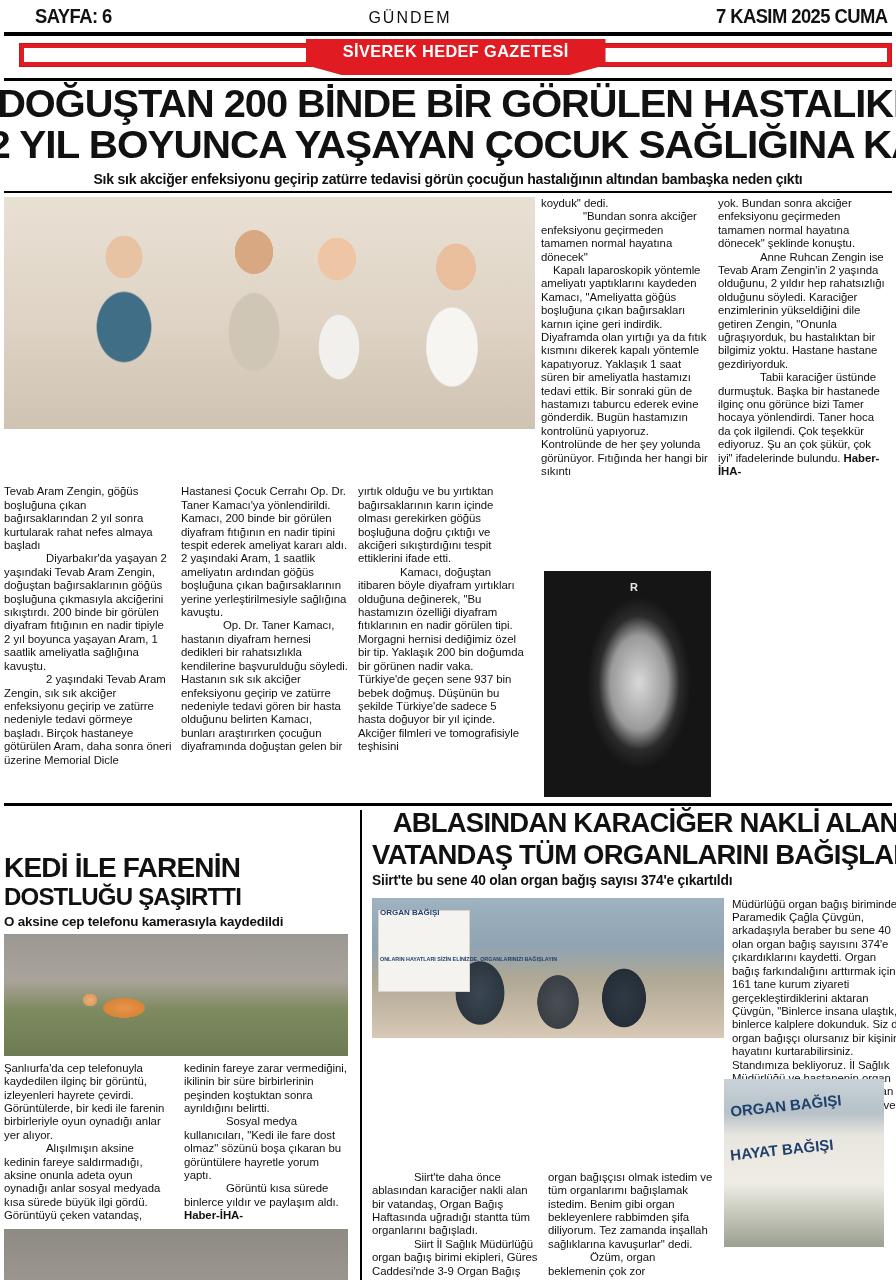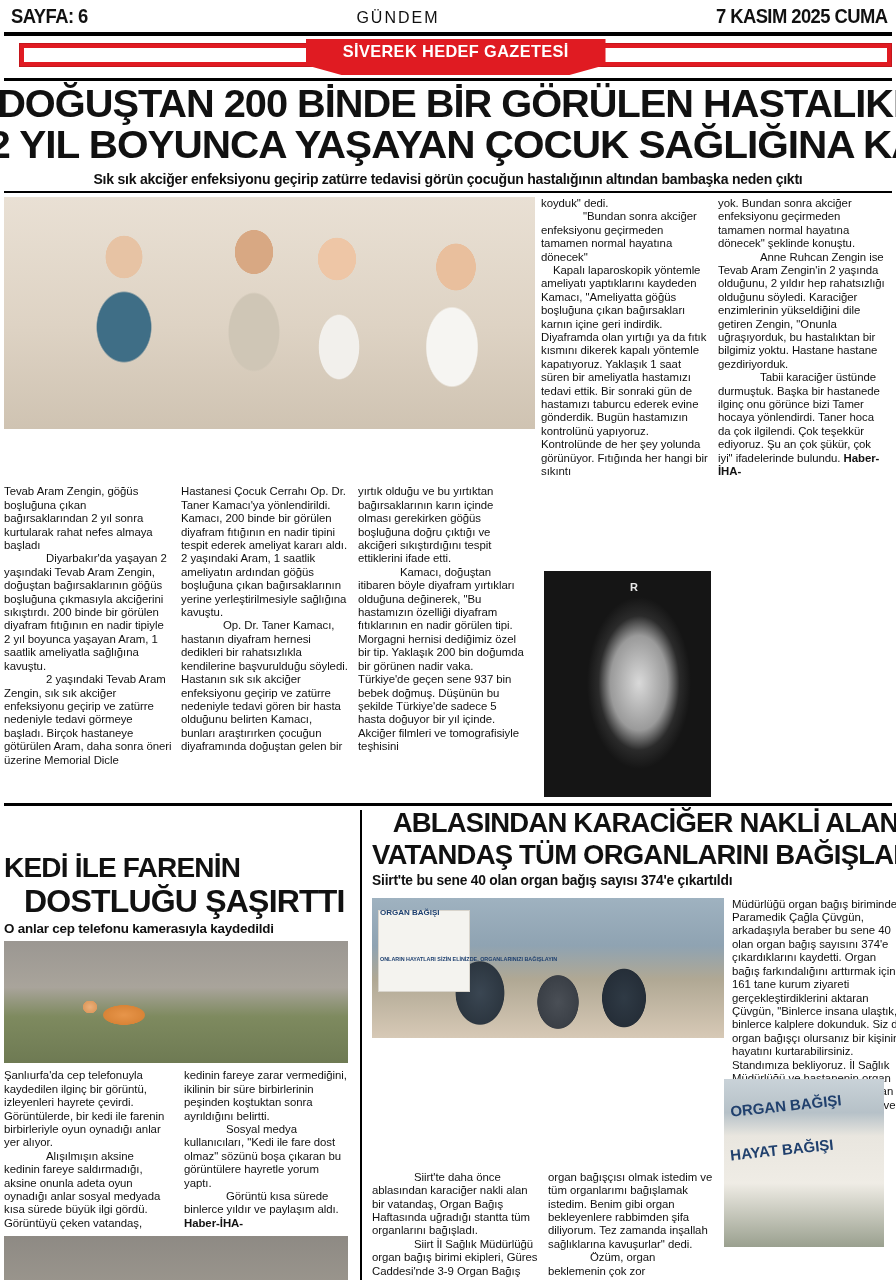--- a/index.html
+++ b/index.html
@@ -16,20 +16,21 @@
     position: relative;
   }
 
   
   .masthead {
     height: 30px;
     display: flex;
     align-items: flex-end;
     justify-content: space-between;
     padding: 0 8px 2px 11px;
+    margin-left: 24px;
   }
   .mh-left, .mh-right {
     font-family: "Liberation Sans", sans-serif;
     font-weight: bold;
     font-size: 20px;
     letter-spacing: -0.6px;
     transform: scaleX(0.92);
     white-space: nowrap;
   }
   .mh-left { transform-origin: left bottom; }
@@ -203,21 +204,21 @@
   .vdiv { width: 2px; background: #000; margin: 0 4px; flex: 0 0 2px; }
   .lower-right { flex: 1; padding-left: 6px; }
 
   .head2 {
     font-weight: bold;
     line-height: 0.95;
     letter-spacing: -0.8px;
     white-space: nowrap;
   }
   .head2.a { font-size: 28px; transform: scaleX(1.0); margin-top: 45px; }
-  .head2.b { font-size: 32px; margin-top: 4px; margin-left: 20px; }
+  .head2.b { font-size: 24px; margin-top: 4px; }
   .sub2 {
     font-size: 13.4px;
     font-weight: bold;
     margin-top: 5px;
     letter-spacing: -0.2px;
     white-space: nowrap;
   }
   .head3 {
     font-weight: bold;
     line-height: 0.95;
@@ -381,21 +382,21 @@
   </div>
 </div>
 
 <div class="mid-rule"></div>
 
 <div class="lower">
 
   <div class="lower-left">
     <div class="head2 a">KEDİ İLE FARENİN</div>
     <div class="head2 b">DOSTLUĞU ŞAŞIRTTI</div>
-    <div class="sub2">O anlar cep telefonu kamerasıyla kaydedildi</div>
+    <div class="sub2">O aksine cep telefonu kamerasıyla kaydedildi</div>
 
     <div class="photo photo-cat1 ph-cat1"></div>
 
     <div class="cat-cols">
       <div class="col">
         <div class="body-text">
           <p>Şanlıurfa'da cep telefonuyla kaydedilen ilginç bir görüntü, izleyenleri hayrete çevirdi. Görüntülerde, bir kedi ile farenin birbirleriyle oyun oynadığı anlar yer alıyor.</p>
           <p class="ind">Alışılmışın aksine kedinin fareye saldırmadığı, aksine onunla adeta oyun oynadığı anlar sosyal medyada kısa sürede büyük ilgi gördü. Görüntüyü çeken vatandaş,</p>
         </div>
       </div>

